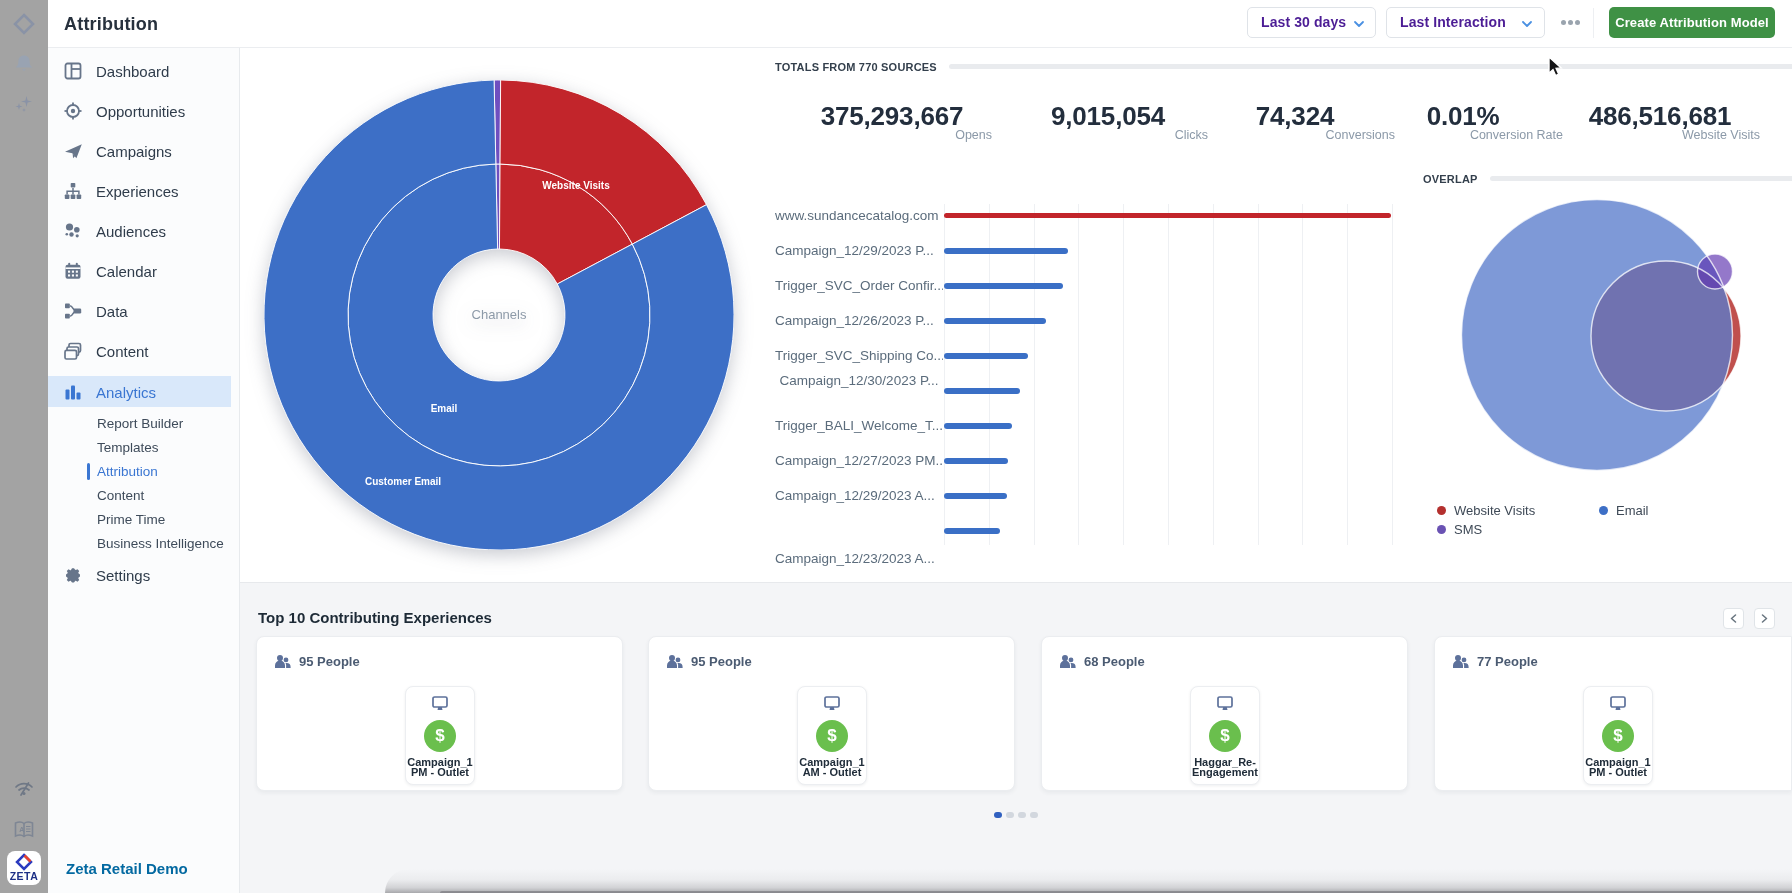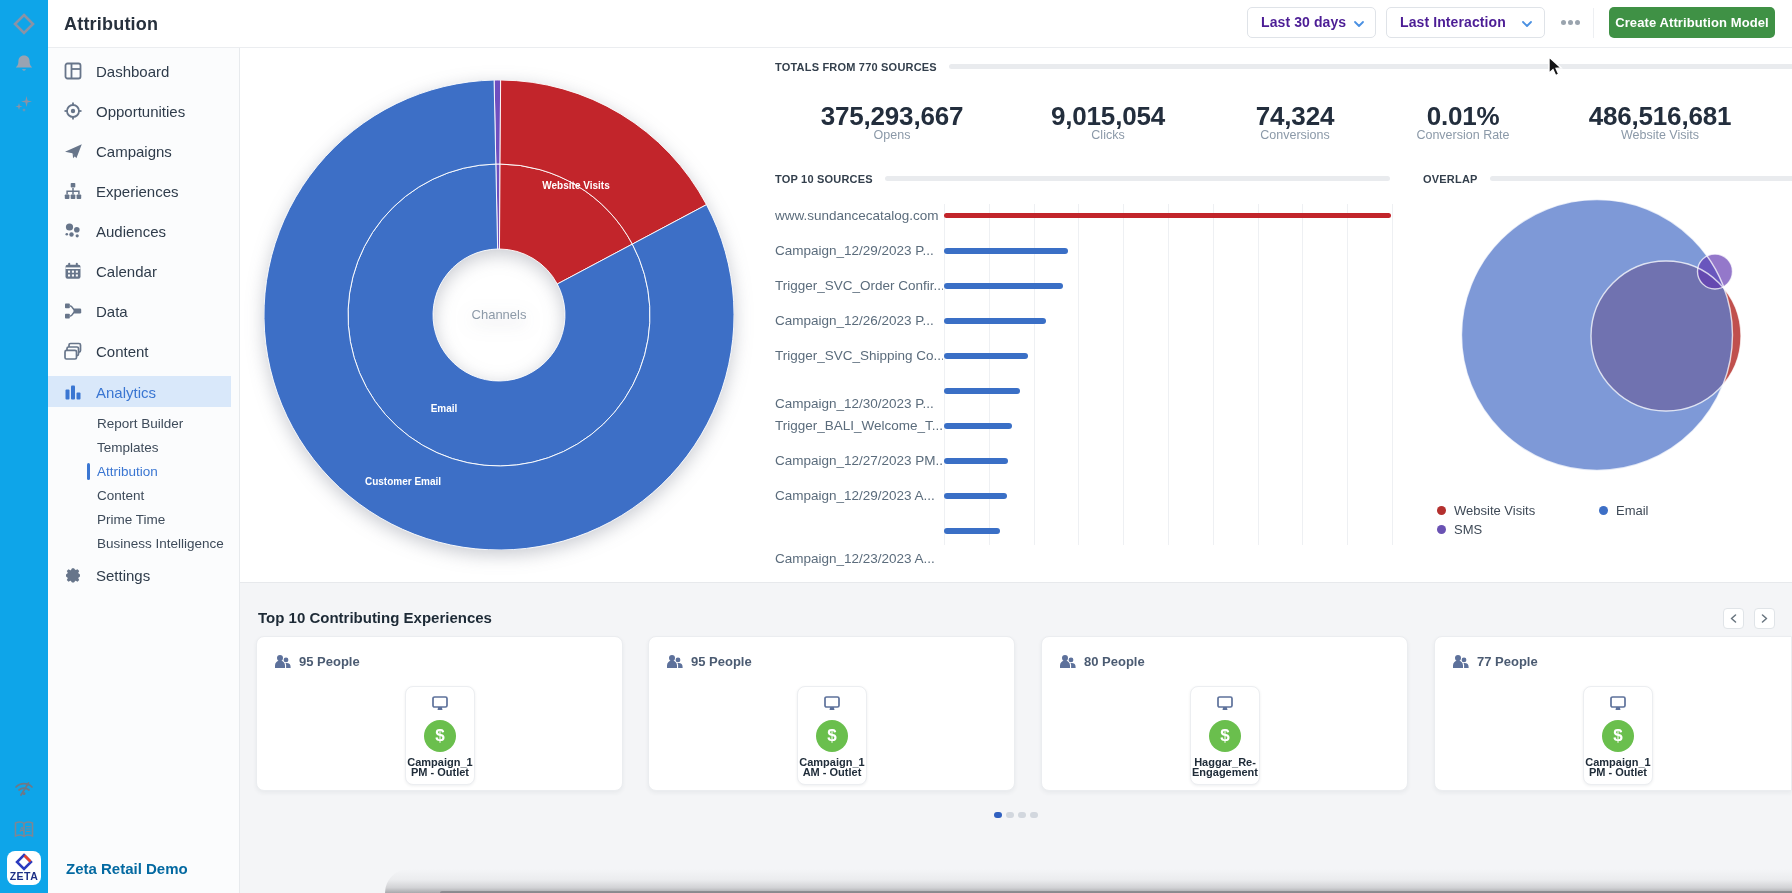--- a/index.html
+++ b/index.html
@@ -1,21 +1,21 @@
 <!DOCTYPE html>
 <html><head>
 <meta charset="utf-8">
 <style>
 * { margin:0; padding:0; box-sizing:border-box; }
 html,body { width:1792px; height:893px; overflow:hidden; font-family:"Liberation Sans", sans-serif; background:#fff; }
 .abs { position:absolute; }
 #page { position:relative; width:1792px; height:893px; }
 
 
-#rail { left:0; top:0; width:48px; height:893px; background:#0ea5e9; z-index:30; }
+#rail { left:0; top:0; width:48px; height:893px; background:#a3a3a3; z-index:30; }
 #rail svg { position:absolute; left:0; }
 
 
 #topbar { left:48px; top:0; width:1744px; height:48px; background:#fff; border-bottom:1px solid #ebedf0; z-index:20; }
 #title { left:16px; top:14px; font-size:18px; font-weight:700; color:#27313d; letter-spacing:0.2px; }
 .dd { top:7px; height:31px; border:1px solid #dfe3e8; border-radius:5px; background:#fff; font-size:14px; font-weight:700; color:#4c1d95; line-height:29px; padding-left:13px; letter-spacing:0.1px; }
 
 #tbdivider { left:1545px; top:8px; width:1px; height:30px; background:#edeff2; }
 #greenbtn { left:1561px; top:7px; width:166px; height:31px; background:#3f9145; border-radius:5px; color:#fff; font-size:13px; font-weight:700; text-align:center; line-height:31px; letter-spacing:0.1px; }
 
@@ -29,21 +29,21 @@
 
 
 #main-top { left:240px; top:48px; width:1552px; height:534px; background:#fff; }
 #bottom { left:240px; top:582px; width:1552px; height:311px; background:#f4f5f7; border-top:1px solid #e7e9ec; }
 
 .hrow { display:flex; align-items:center; height:11px; }
 .hdr { font-size:11px; font-weight:700; color:#333f4c; letter-spacing:0.2px; white-space:nowrap; }
 .hline { background:#e9ebee; height:5px; border-radius:2.5px; flex:1; margin-left:12px; }
 
 .statnum { font-size:26px; font-weight:700; color:#232e3d; letter-spacing:-0.2px; text-align:center; }
-.statlbl { font-size:12.5px; color:#8b99a8; text-align:center; }
+.statlbl { font-size:12.5px; color:#8b99a8; text-align:right; }
 
 .blbl { font-size:13.5px; color:#5b6c7c; white-space:nowrap; width:168px; overflow:hidden; }
 .bar { border-radius:3px; height:6px; background:#3a6fc6; }
 
 
 .card { background:#fff; border:1px solid #ebedf0; border-radius:8px; box-shadow:0 2px 4px rgba(40,50,60,0.06); top:53px; width:367px; height:155px; }
 .people { font-size:13px; font-weight:700; color:#4b5b72; }
 .ibox { position:absolute; left:148px; top:49px; width:70px; height:99px; background:#fff; border:1px solid #eceef1; border-radius:8px; box-shadow:0 1px 3px rgba(40,50,60,0.08); }
 .gcirc { position:absolute; left:50%; transform:translateX(-50%); top:33px; width:32px; height:32px; border-radius:50%; background:#6abf4d; color:#fff; font-weight:700; font-size:17px; text-align:center; line-height:32px; }
 .ilbl { position:absolute; left:0; top:71px; width:100%; text-align:center; font-size:11px; font-weight:700; color:#202d3a; }
@@ -245,36 +245,32 @@
     <div class="statlbl abs" style="left:552px; top:80px; width:200px;">Opens</div>
     <div class="statnum abs" style="left:768px; top:53px; width:200px;">9,015,054</div>
     <div class="statlbl abs" style="left:768px; top:80px; width:200px;">Clicks</div>
     <div class="statnum abs" style="left:955px; top:53px; width:200px;">74,324</div>
     <div class="statlbl abs" style="left:955px; top:80px; width:200px;">Conversions</div>
     <div class="statnum abs" style="left:1123px; top:53px; width:200px;">0.01%</div>
     <div class="statlbl abs" style="left:1123px; top:80px; width:200px;">Conversion Rate</div>
     <div class="statnum abs" style="left:1320px; top:53px; width:200px;">486,516,681</div>
     <div class="statlbl abs" style="left:1320px; top:80px; width:200px;">Website Visits</div>
 
-    <div class="hrow abs" style="left:535px; top:125px; width:615px;">
-        <span class="hdr">TOP 10 SOURCES</span>
-        <span class="hline"></span>
-      </div>
     <div class="abs" style="left:704px; top:156px; width:449px; height:341px; background:repeating-linear-gradient(to right, #eef0f3 0 1px, transparent 1px 44.8px);"></div>
     <div class="blbl abs" style="left:535px; top:160px;">www.sundancecatalog.com</div>
     <div class="bar abs" style="left:704px; top:165px; width:447px; height:5px; background:#c2252b;"></div>
     <div class="blbl abs" style="left:535px; top:195px;">Campaign_12/29/2023 P...</div>
     <div class="bar abs" style="left:704px; top:200px; width:124px;"></div>
     <div class="blbl abs" style="left:535px; top:230px;">Trigger_SVC_Order Confir...</div>
     <div class="bar abs" style="left:704px; top:235px; width:119px;"></div>
     <div class="blbl abs" style="left:535px; top:265px;">Campaign_12/26/2023 P...</div>
     <div class="bar abs" style="left:704px; top:270px; width:102px;"></div>
     <div class="blbl abs" style="left:535px; top:300px;">Trigger_SVC_Shipping Co...</div>
     <div class="bar abs" style="left:704px; top:305px; width:84px;"></div>
-    <div class="blbl abs" style="left:535px; top:348px;">Campaign_12/30/2023 P...</div>
+    <div class="blbl abs" style="left:535px; top:325px;text-align:center;">Campaign_12/30/2023 P...</div>
     <div class="bar abs" style="left:704px; top:340px; width:76px;"></div>
     <div class="blbl abs" style="left:535px; top:370px;">Trigger_BALI_Welcome_T...</div>
     <div class="bar abs" style="left:704px; top:375px; width:68px;"></div>
     <div class="blbl abs" style="left:535px; top:405px;">Campaign_12/27/2023 PM...</div>
     <div class="bar abs" style="left:704px; top:410px; width:64px;"></div>
     <div class="blbl abs" style="left:535px; top:440px;">Campaign_12/29/2023 A...</div>
     <div class="bar abs" style="left:704px; top:445px; width:63px;"></div>
     <div class="blbl abs" style="left:535px; top:475px;margin-top:28px;">Campaign_12/23/2023 A...</div>
     <div class="bar abs" style="left:704px; top:480px; width:56px;"></div>
 
@@ -345,21 +341,21 @@
             <div>AM - Outlet</div>
           </div>
       </div>
     </div>
 
     <div class="card abs" style="left:801px;">
       <svg class="abs" style="left:17px; top:17px;" width="17" height="15" viewBox="0 0 17 15">
           <path d="M6 1 a3 3 0 1 1 0 6 a3 3 0 0 1 0-6 z M1 14 v-2.5 a5 5 0 0 1 10 0 V14 z" fill="#5d719b"></path>
           <path d="M12 3.5 a2.4 2.4 0 1 1 0 4.8 2.4 2.4 0 0 1 0-4.8 z M12.6 9 a4 4 0 0 1 4 4 v1 h-4.5 v-3 a6 6 0 0 0 -.6-2 z" fill="#5d719b"></path>
         </svg>
-      <div class="people abs" style="left:42px; top:17px;">80 People</div>
+      <div class="people abs" style="left:42px; top:17px;">68 People</div>
       <div class="ibox">
         <svg class="abs" style="left:50%; transform:translateX(-50%); top:9px;" width="16" height="15" viewBox="0 0 16 15">
             <rect x="1" y="1" width="14" height="10" rx="1.6" fill="none" stroke="#5d719b" stroke-width="1.7"></rect>
             <path d="M5.5 14 L10.5 14 L9.8 11 L6.2 11 Z" fill="#5d719b"></path>
           </svg>
         <div class="gcirc">$</div>
         <div class="ilbl">
             <div>Haggar_Re-</div>
             <div>Engagement</div>
           </div>

